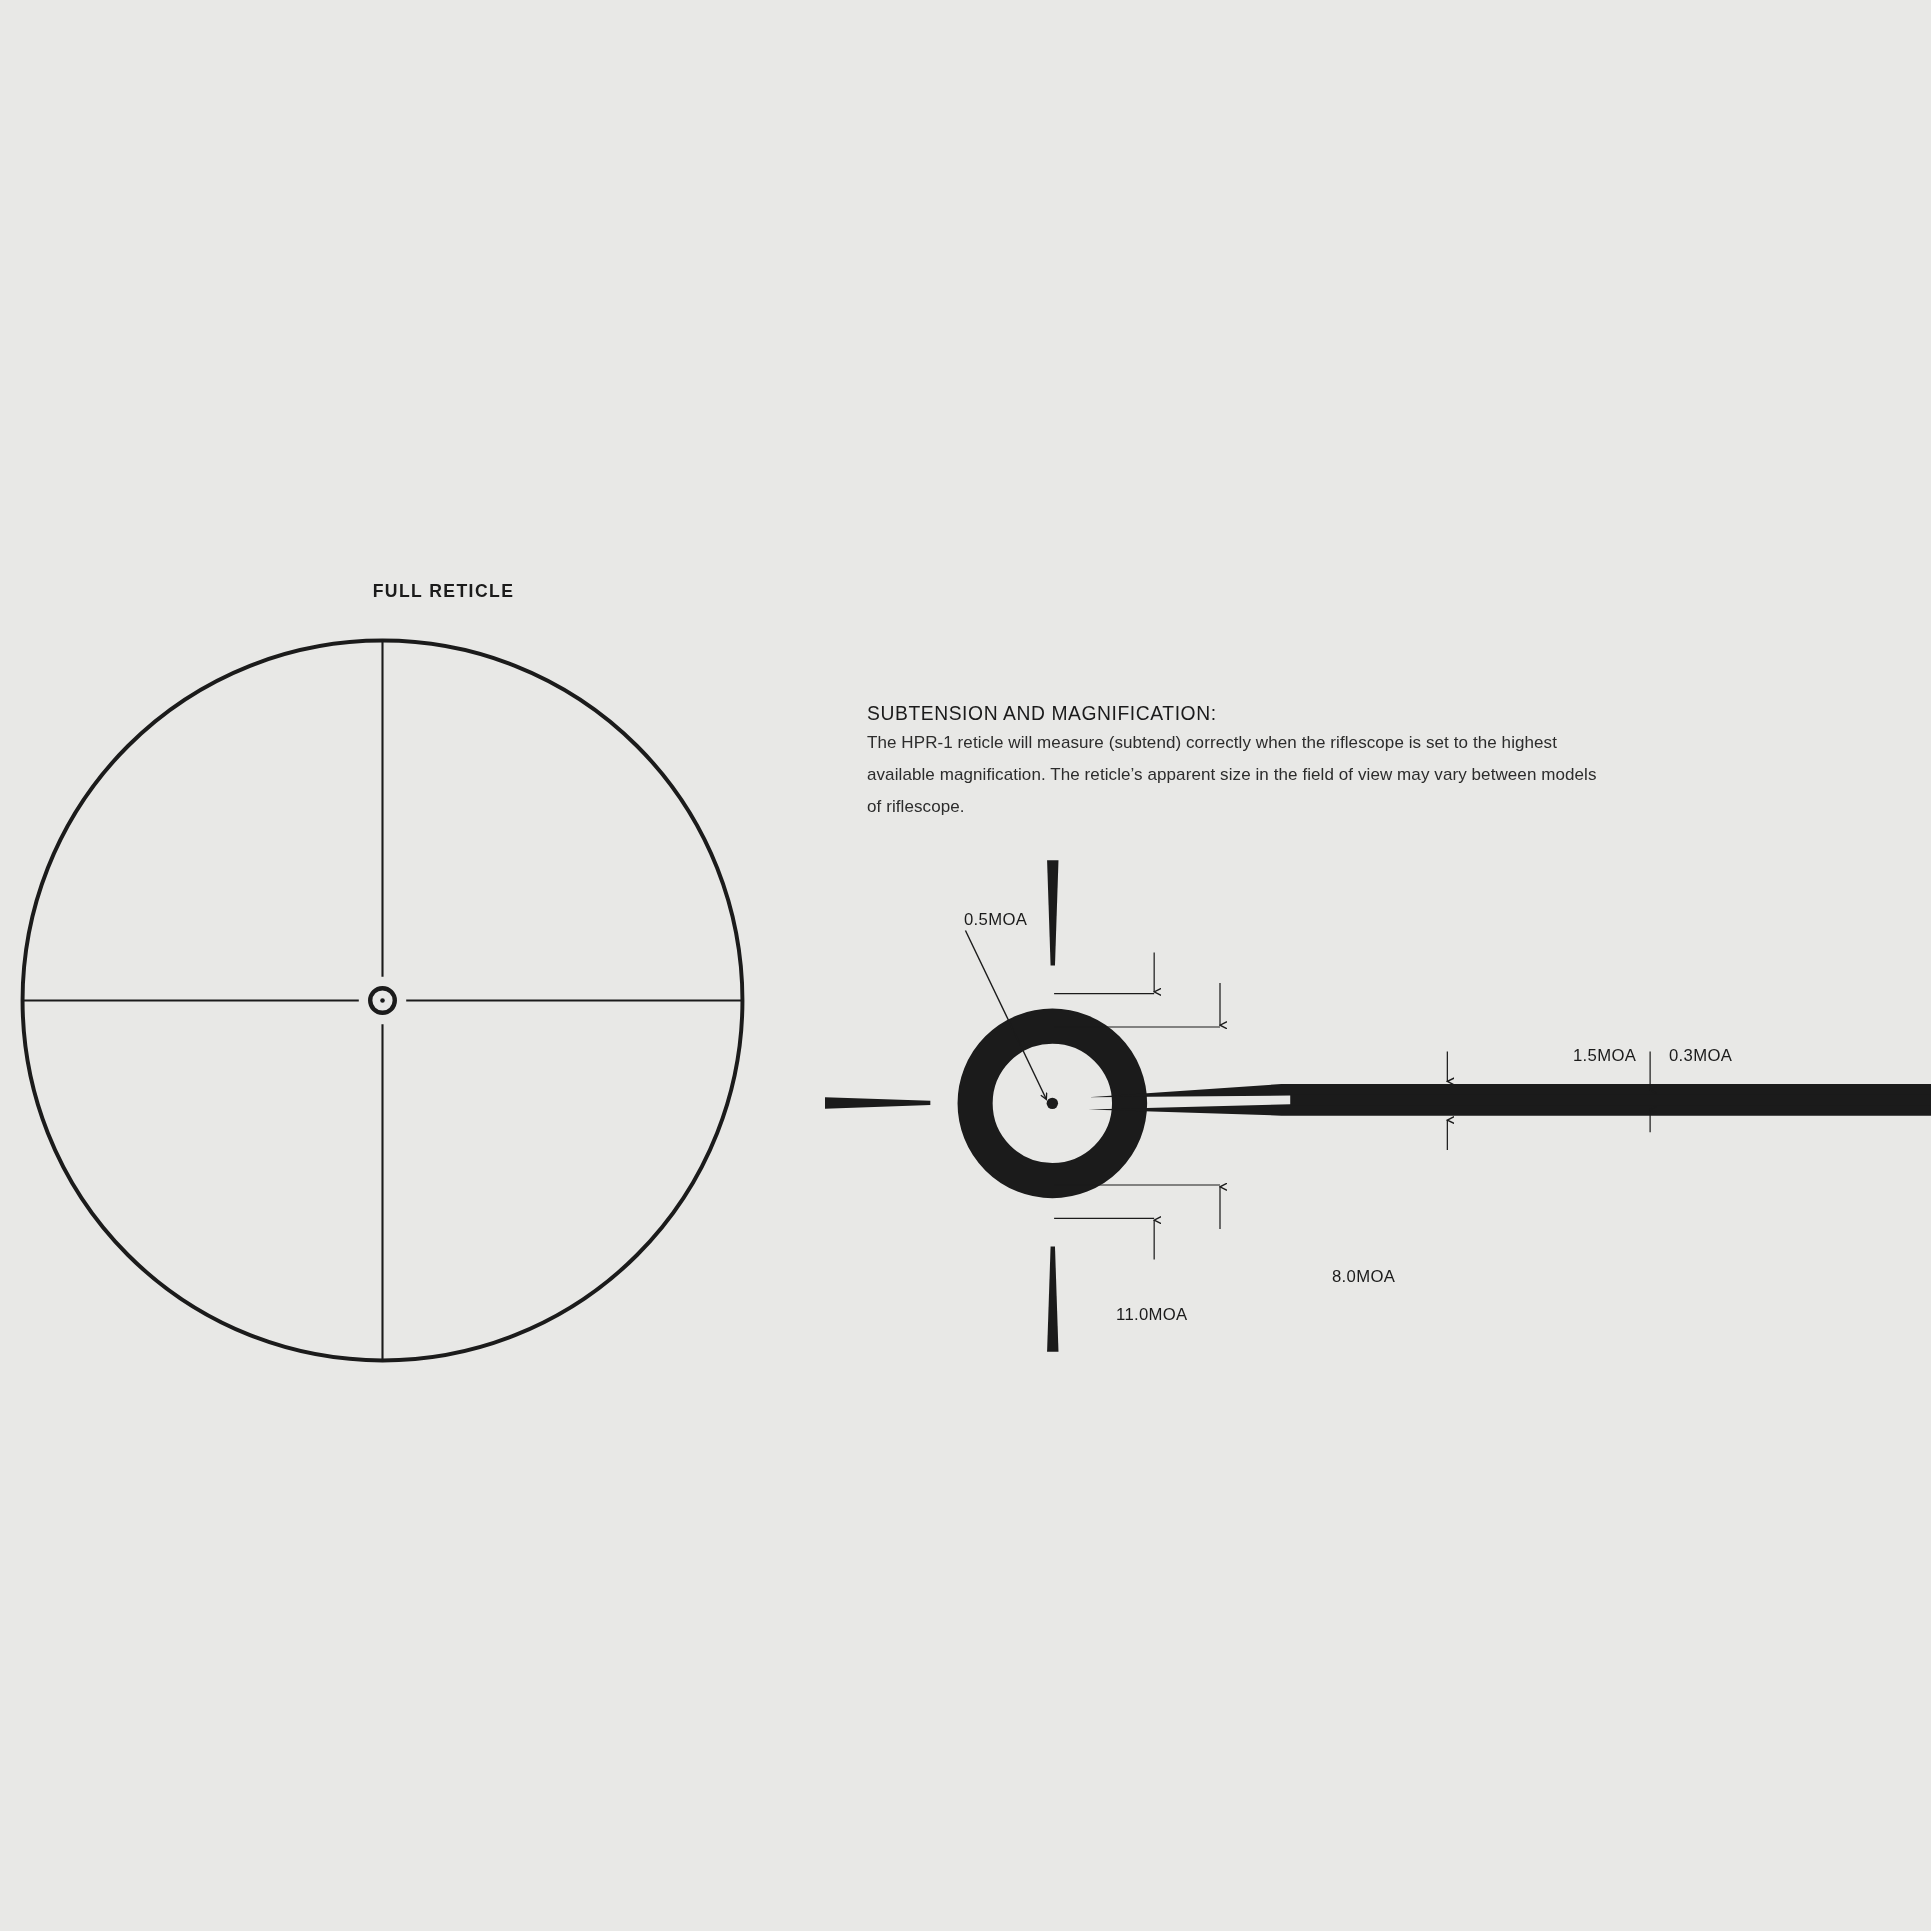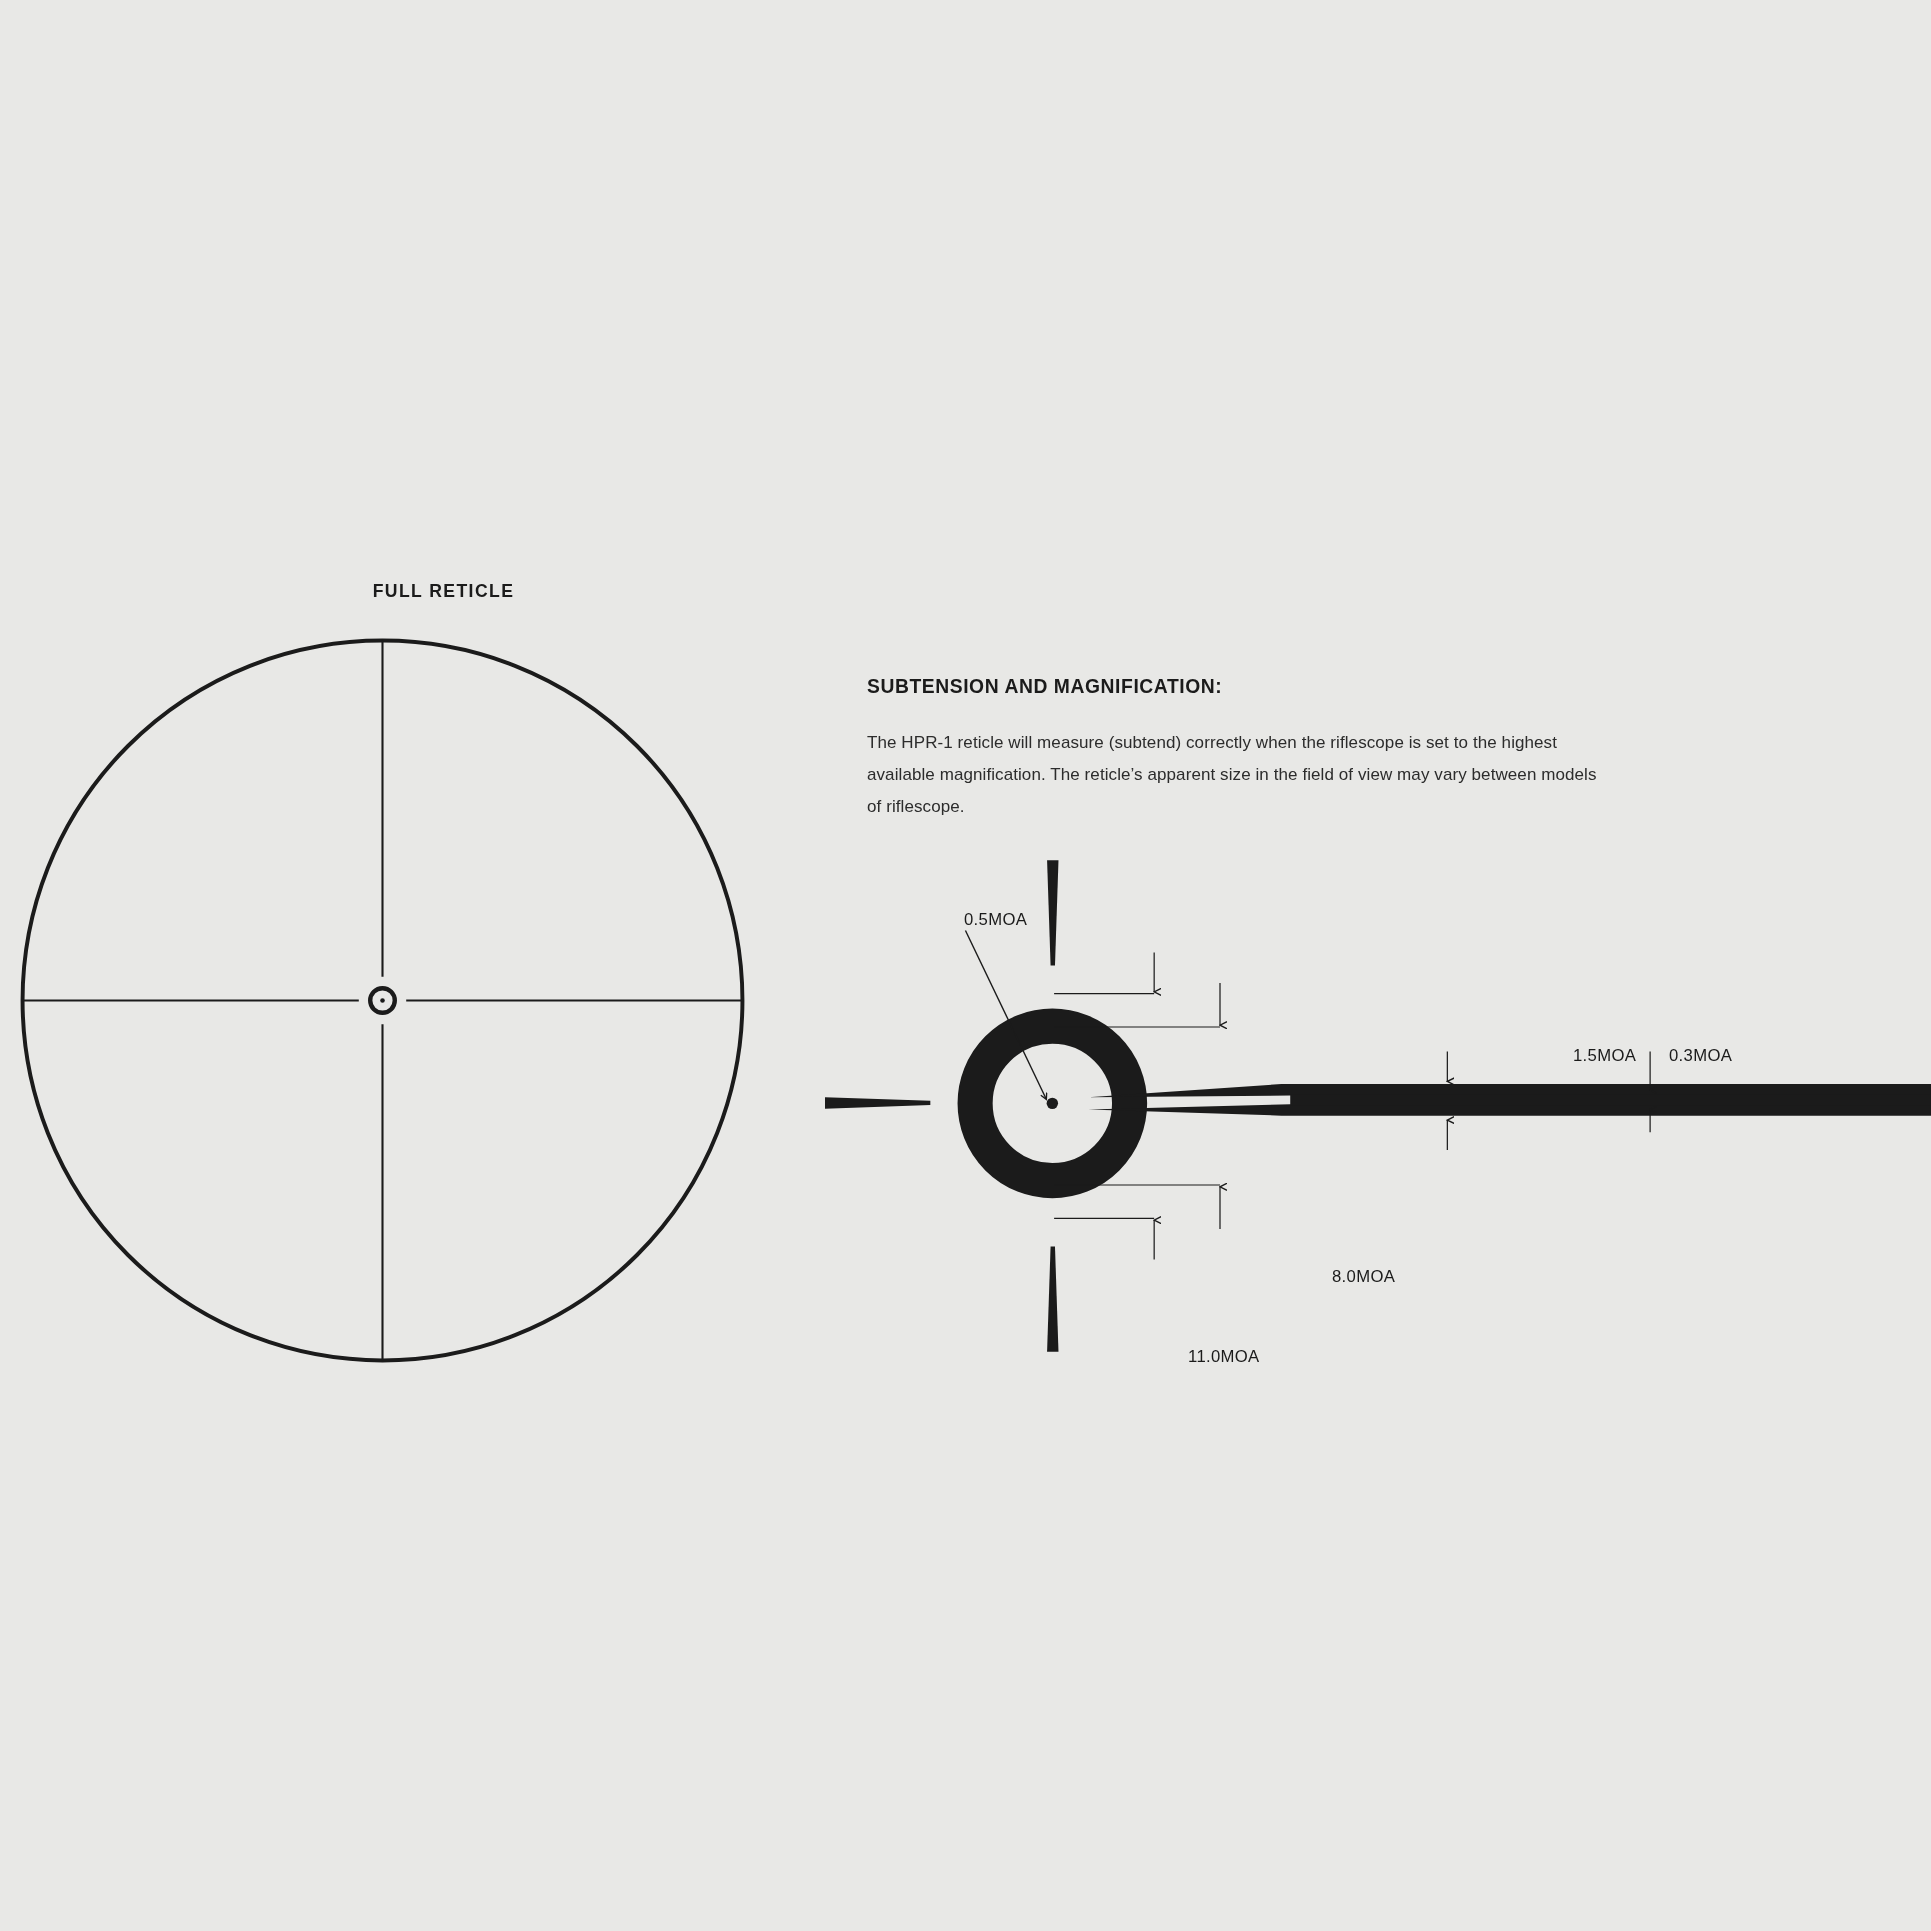--- a/index.html
+++ b/index.html
@@ -40,23 +40,23 @@
     left: 17.6px;
     top: 623px;
     width: 729px;
     height: 755px;
   }
 
   
   .section-heading {
     position: absolute;
     left: 867px;
-    top: 676px;
+    top: 703px;
     font-size: 19.3px;
-    font-weight: 700;
+    font-weight: 400;
     letter-spacing: 0.03em;
     color: #1b1b1b;
   }
   .section-body {
     position: absolute;
     left: 867px;
     top: 727px;
     width: 742px;
     font-size: 17px;
     line-height: 32px;
@@ -78,21 +78,21 @@
     font-size: 16.7px;
     font-weight: 400;
     letter-spacing: 0.02em;
     color: #1b1b1b;
     white-space: nowrap;
   }
   #lbl-05 { left: 964px; top: 910px; }
   #lbl-15 { left: 1573px; top: 1046px; }
   #lbl-03 { left: 1669px; top: 1046px; }
   #lbl-80 { left: 1300px; top: 1267px; margin-left: 32px; }
-  #lbl-110 { left: 1188px; top: 1305px; margin-top: 42px; }
+  #lbl-110 { left: 1116px; top: 1305px; }
 </style>
 </head>
 <body>
 
 <div id="page">
 
   <div class="full-reticle-title">FULL RETICLE</div>
 
   <div id="full-reticle-wrap">
     <svg viewBox="0 0 830 860" width="729" height="755" xmlns="http://www.w3.org/2000/svg">

